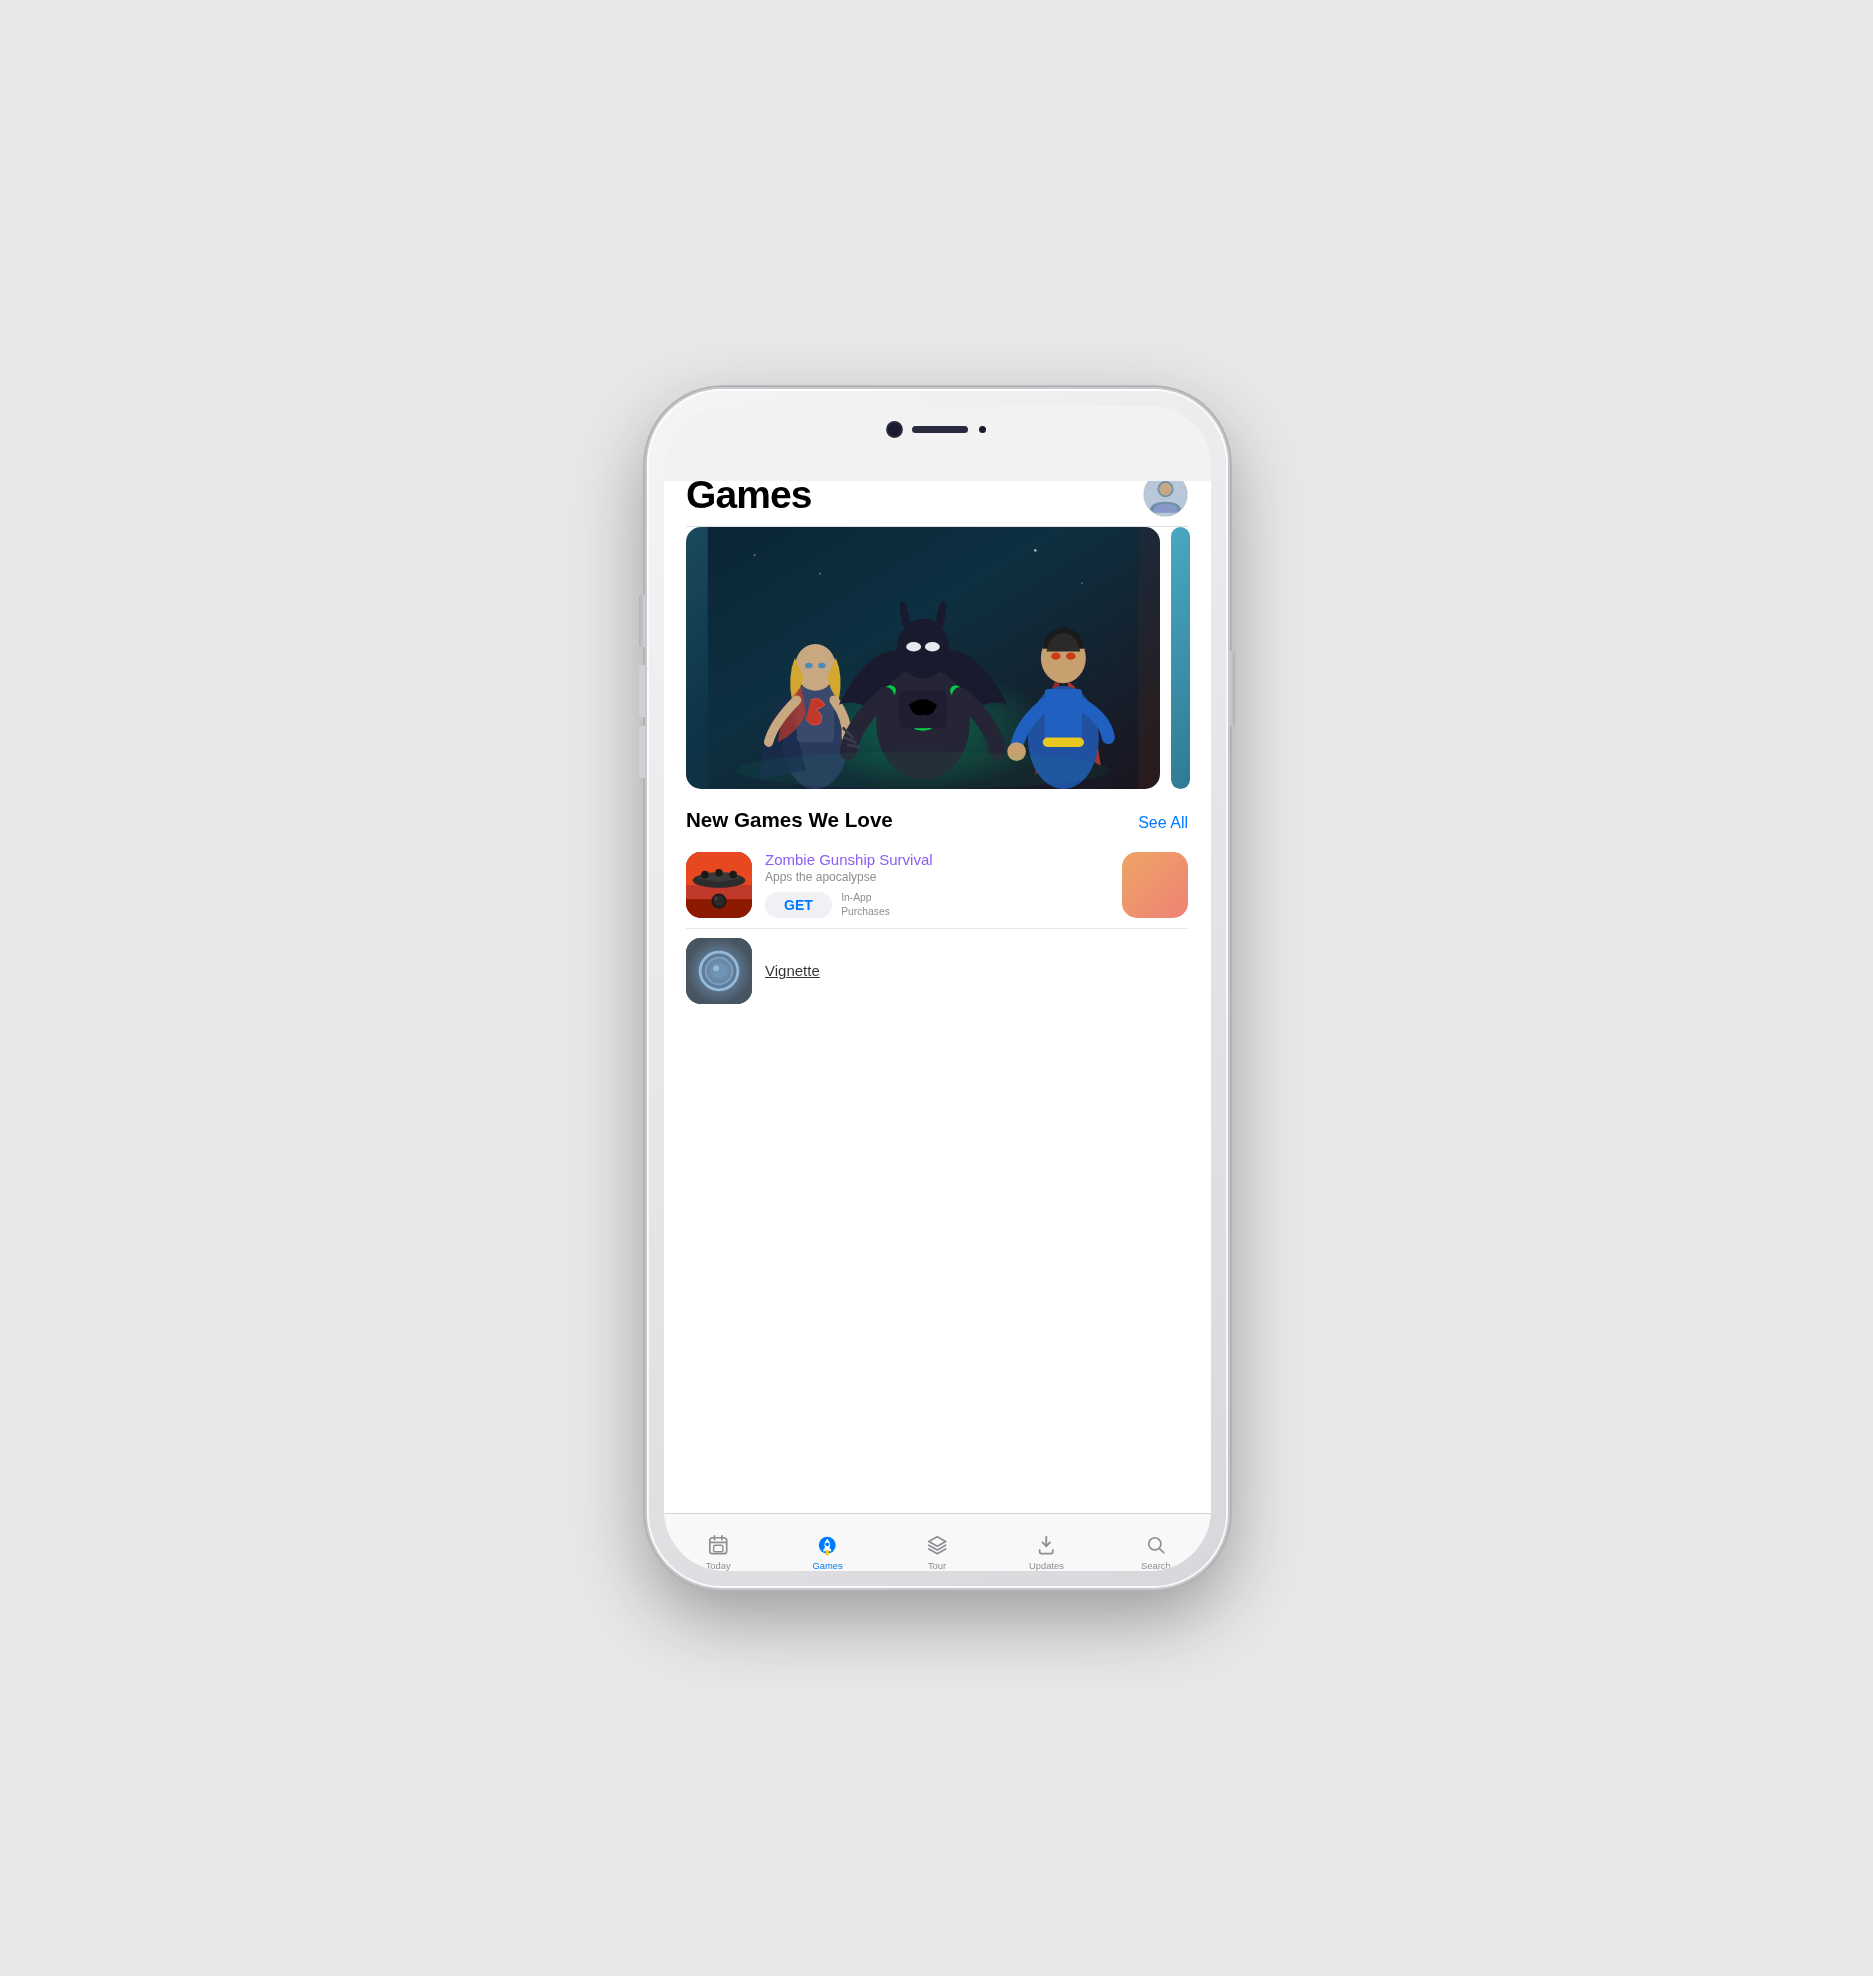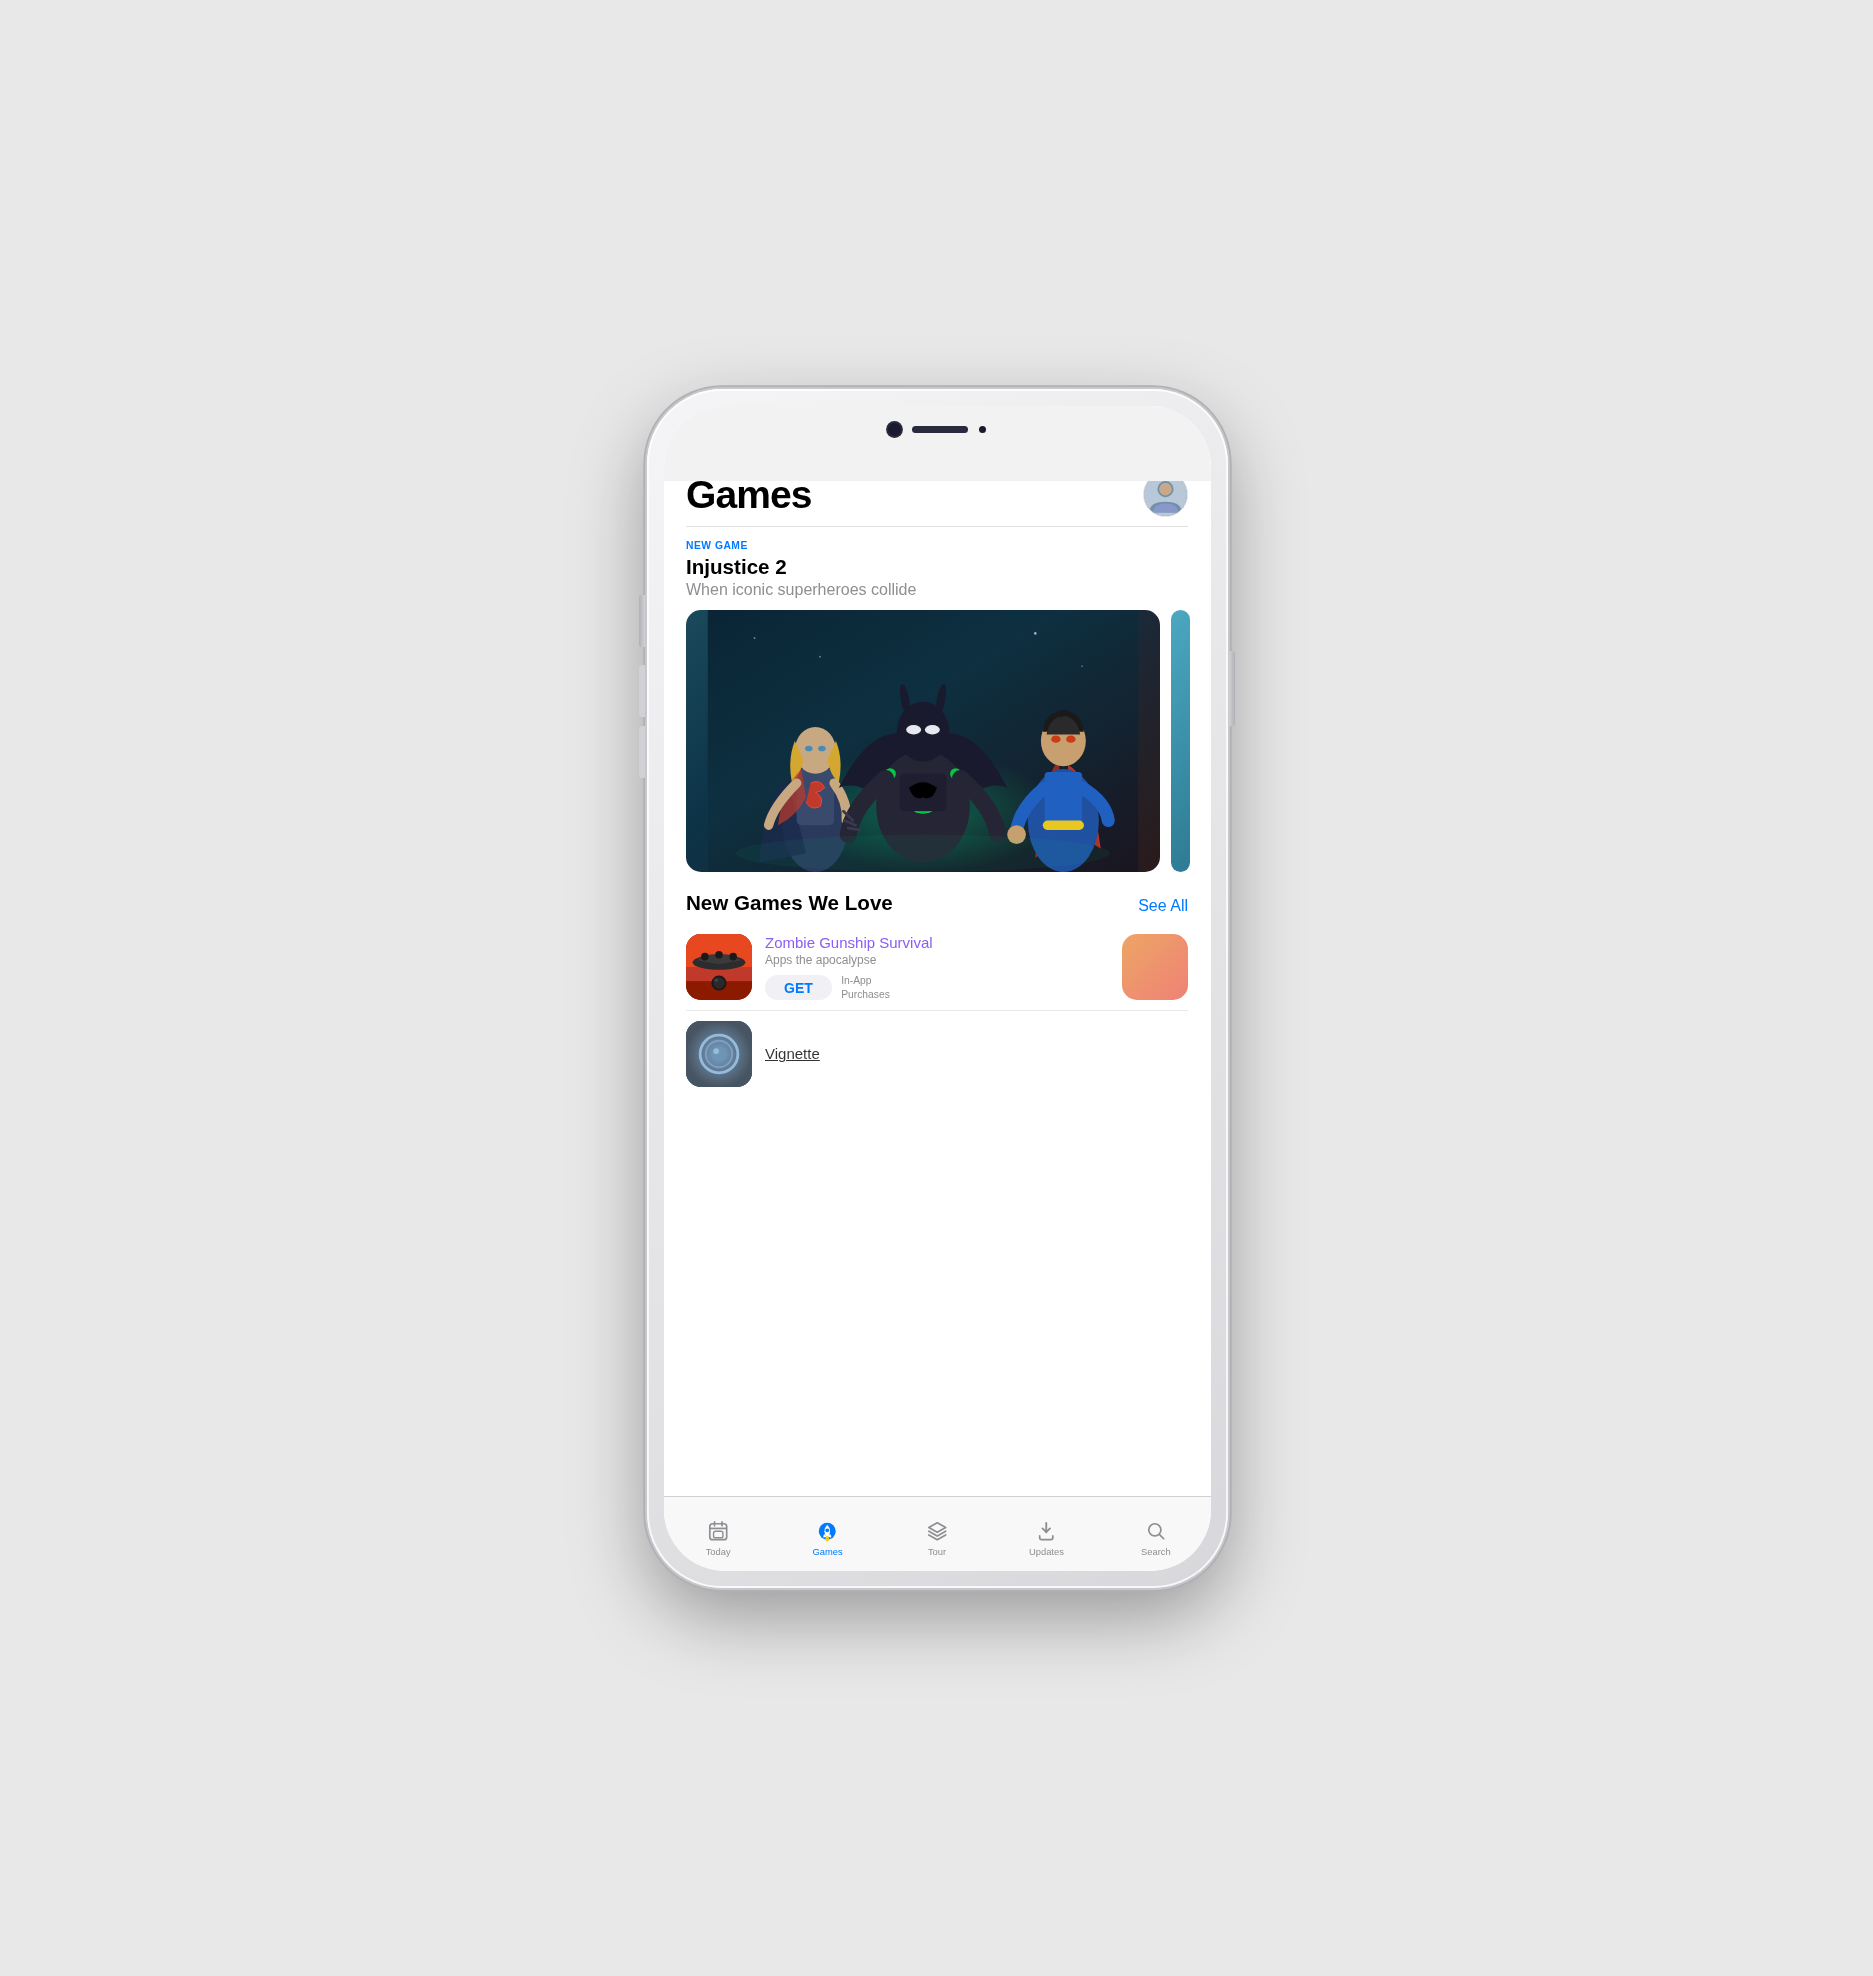--- a/index.html
+++ b/index.html
@@ -425,25 +425,25 @@
     }
 
     .partial-name {
       font-size: 15px;
       font-weight: 500;
       color: #000000;
     }
 
     
     .tab-bar {
-      height: 75px;
+      height: 58px;
       background: rgba(248, 248, 248, 0.95);
       border-top: 0.9px solid #d0d0d5;
       display: flex;
-      align-items: center;
+      align-items: flex-end;
       padding-top: 7.5px;
       flex-shrink: 0;
       backdrop-filter: blur(9.4px);
     }
 
     .tab-item {
       flex: 1;
       display: flex;
       flex-direction: column;
       align-items: center;
@@ -540,25 +540,20 @@
                 <path d="M6 44 Q6 32 24 32 Q42 32 42 44 Z" fill="#7090a8"></path>
 
                 <circle cx="24" cy="18" r="7" fill="#c8a888"></circle>
                 <path d="M10 44 Q10 34 24 34 Q38 34 38 44 Z" fill="#8898c8"></path>
               </svg>
             </div>
           </div>
 
           <div class="divider"></div>
 
-          <div class="featured-card">
-            <div class="featured-tag">NEW GAME</div>
-            <div class="featured-title">Injustice 2</div>
-            <div class="featured-subtitle">When iconic superheroes collide</div>
-          </div>
 
           <div class="featured-row">
             <div class="featured-main">
               <div class="featured-image">
 
                 <svg class="game-scene" viewBox="0 0 460 280" xmlns="http://www.w3.org/2000/svg">
 
                   <defs>
                     <linearGradient id="bgGrad" x1="0%" y1="0%" x2="100%" y2="100%">
                       <stop offset="0%" style="stop-color:#0a2535;stop-opacity:1"></stop>

